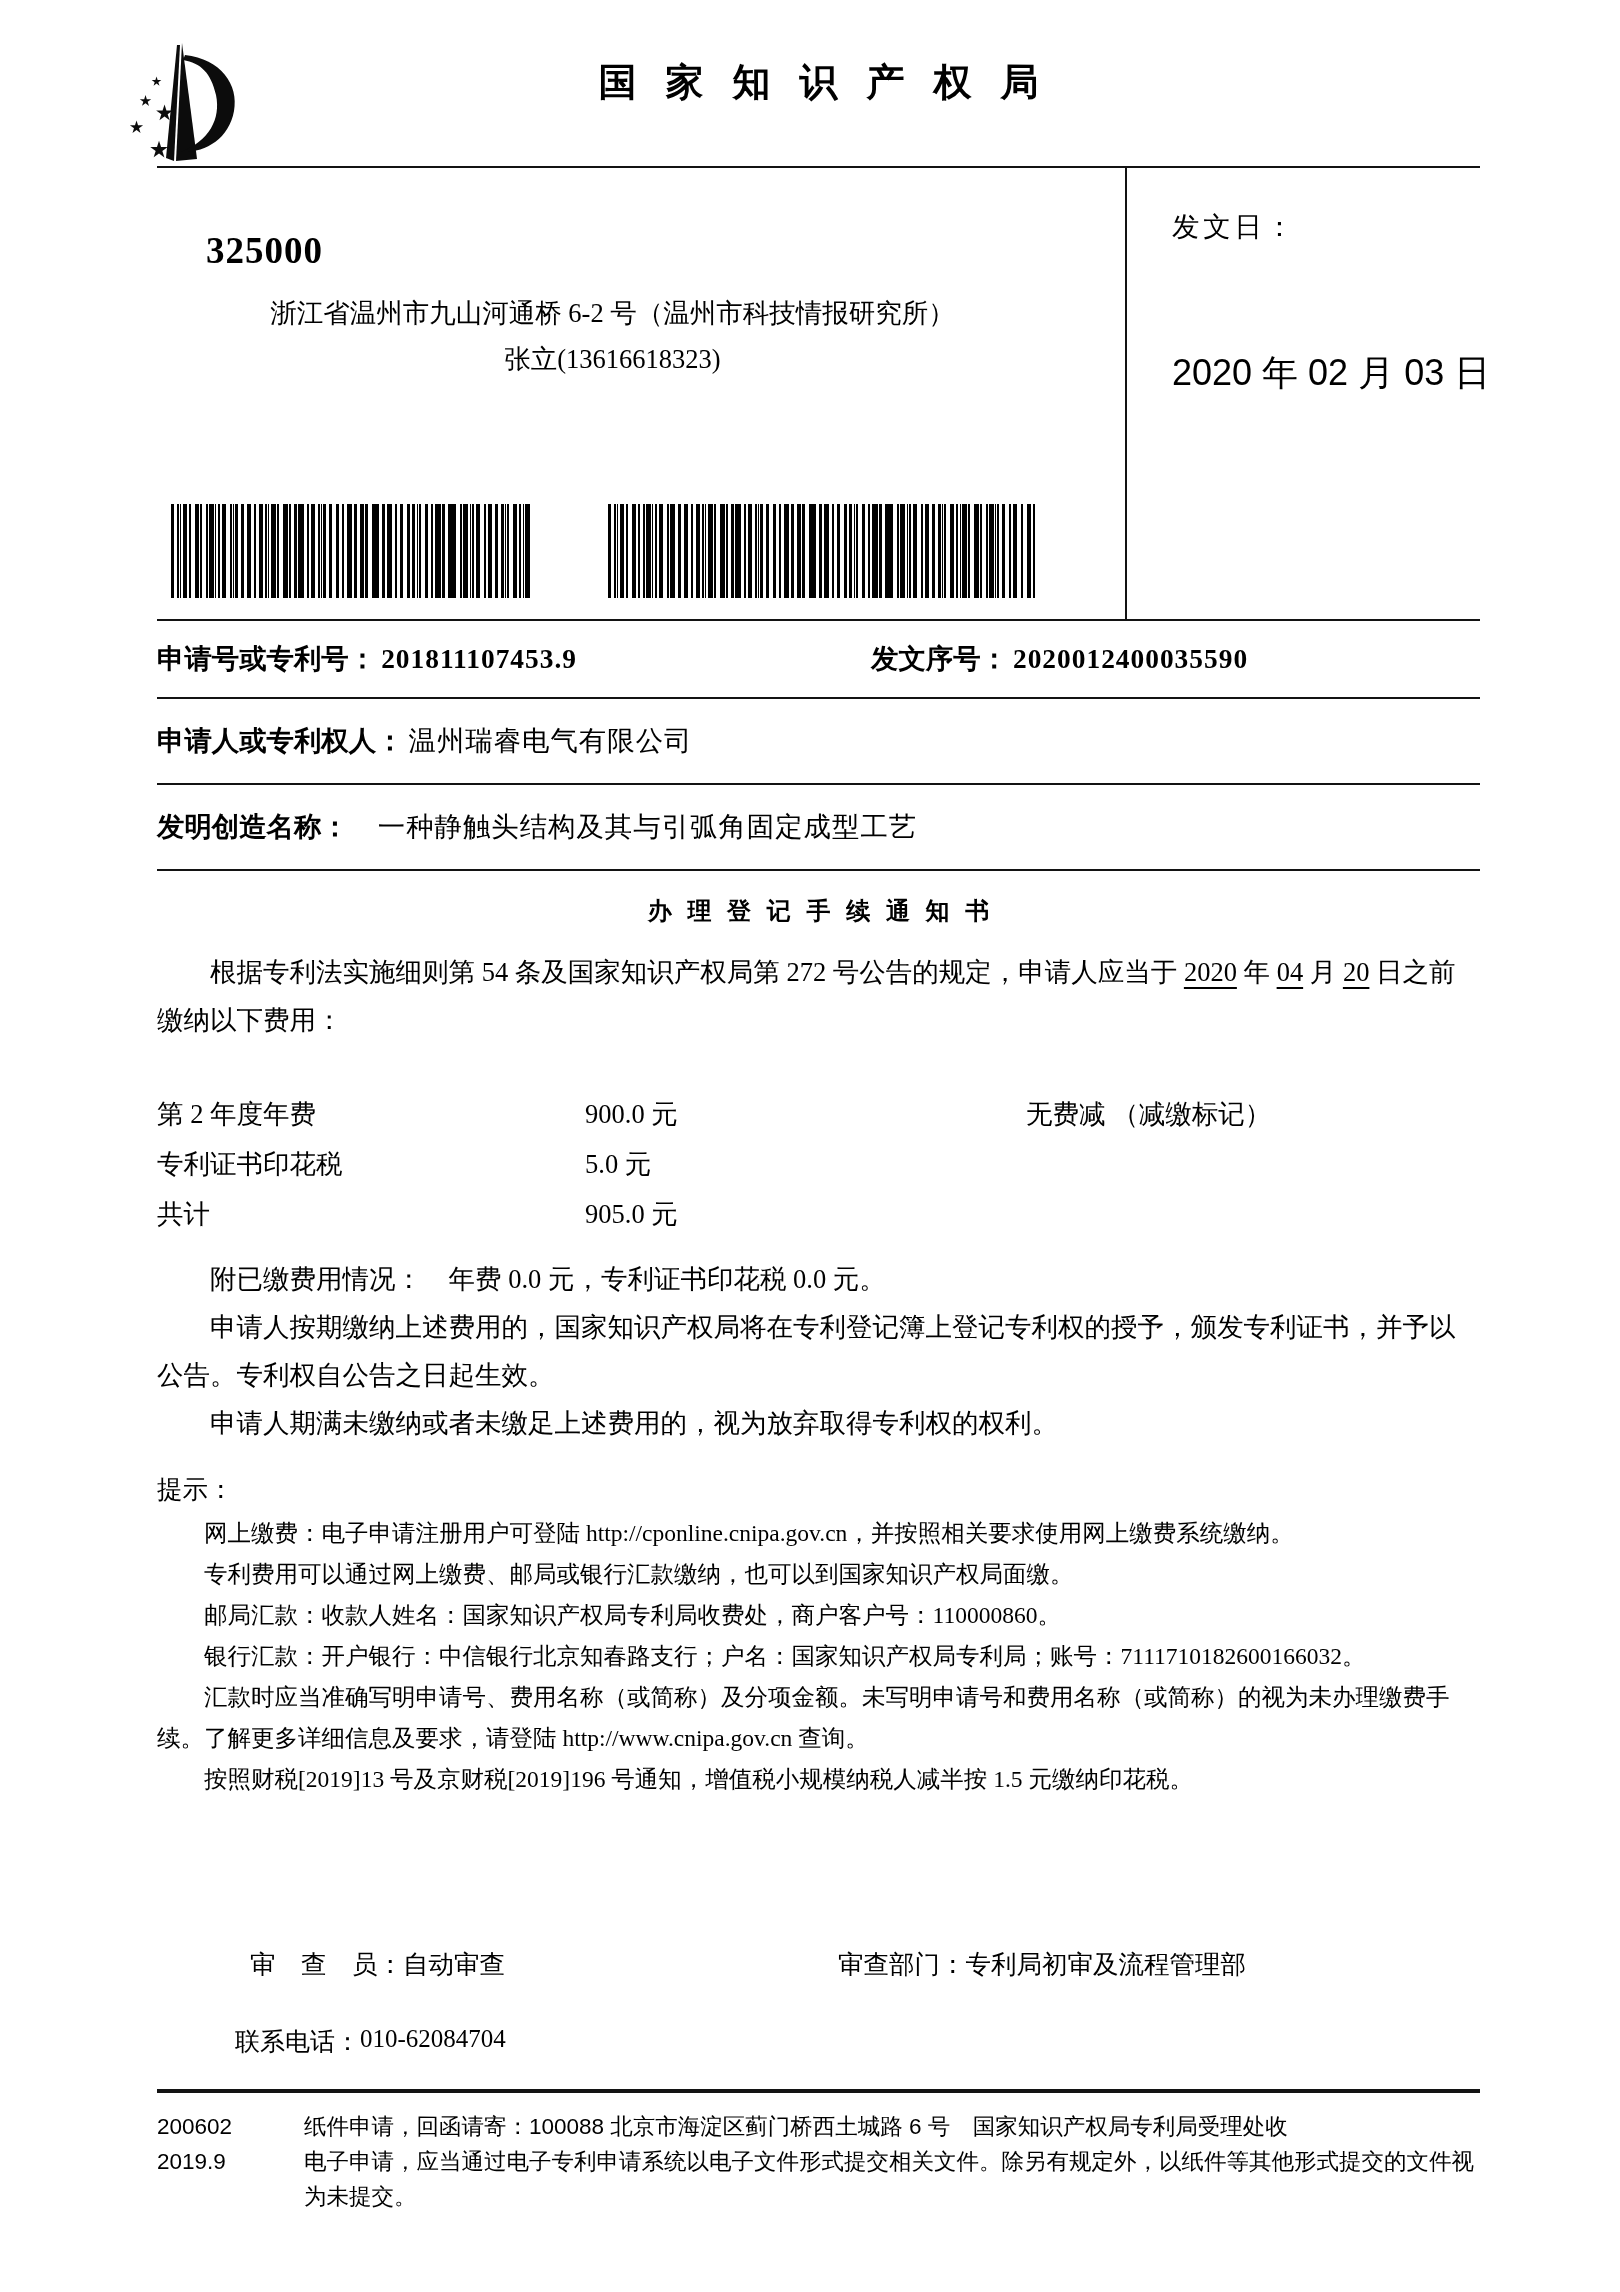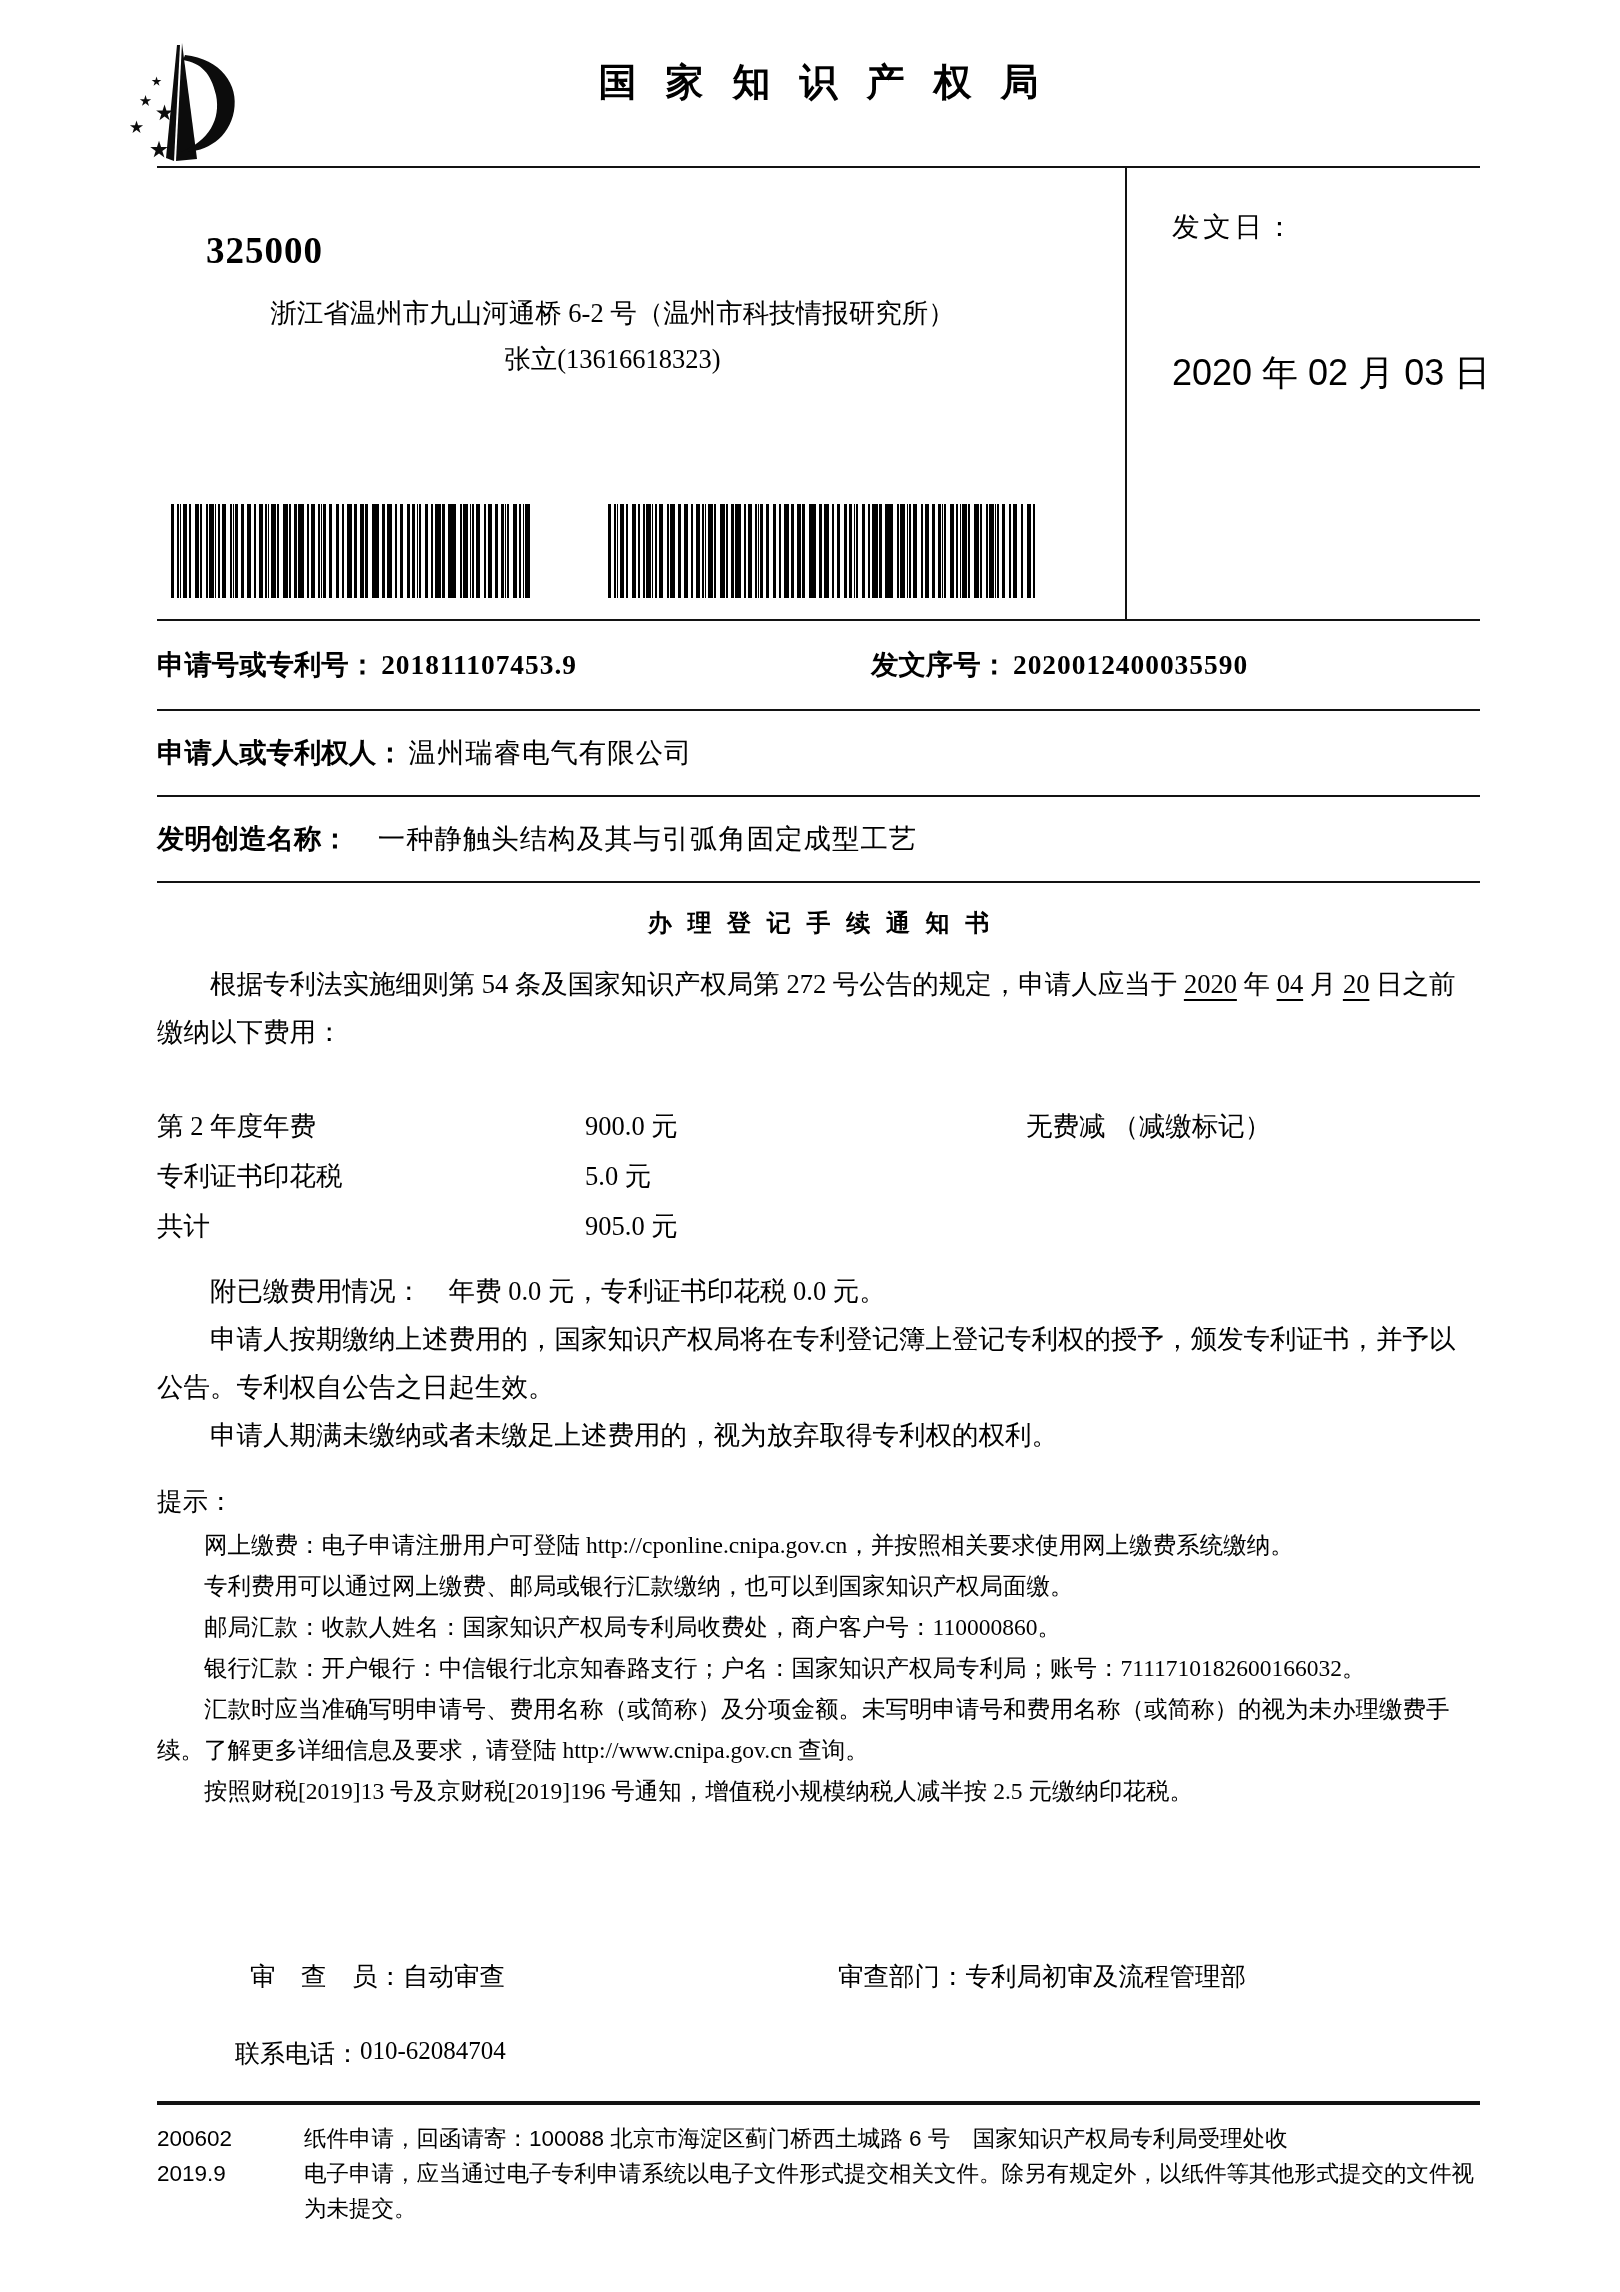--- a/index.html
+++ b/index.html
@@ -37,21 +37,21 @@
   }
   .barcode-1 { width:359px; }
   .barcode-2 { width:429px; margin-left:78px; }
   .date-cell { width:355px; box-sizing:border-box; border-left:2px solid #131313;
                padding:41px 0 0 45px; }
   .date-label { font-size:27.4px; letter-spacing:3.9px; }
   .date-value { margin-top:104px; font-size:36px; white-space:nowrap;
                 font-family:"Liberation Sans","DejaVu Sans",sans-serif; }
 
   
-  .meta-row { display:flex; align-items:center; height:88px; font-size:27.4px; }
+  .meta-row { display:flex; align-items:center; height:76px; font-size:27.4px; }
   .meta-row .pair { display:flex; align-items:baseline; }
   .meta-label { font-weight:bold; white-space:nowrap; }
   .meta-value { font-weight:bold; margin-left:5px; letter-spacing:1px; }
   .meta-value.normal { font-weight:normal; }
   .cell-left { width:714px; }
   .row-tall { height:84px; }
 
   
   .notice-title { margin-top:23.5px; text-align:center; font-size:24px; font-weight:bold;
                   letter-spacing:15.7px; text-indent:15.7px; }
@@ -179,21 +179,21 @@
     <p class="para">申请人按期缴纳上述费用的，国家知识产权局将在专利登记簿上登记专利权的授予，颁发专利证书，并予以公告。专利权自公告之日起生效。</p>
     <p class="para">申请人期满未缴纳或者未缴足上述费用的，视为放弃取得专利权的权利。</p>
 
     <div class="tips-heading">提示：</div>
     <div class="tips">
       <p>网上缴费：电子申请注册用户可登陆 http://cponline.cnipa.gov.cn，并按照相关要求使用网上缴费系统缴纳。</p>
       <p>专利费用可以通过网上缴费、邮局或银行汇款缴纳，也可以到国家知识产权局面缴。</p>
       <p>邮局汇款：收款人姓名：国家知识产权局专利局收费处，商户客户号：110000860。</p>
       <p>银行汇款：开户银行：中信银行北京知春路支行；户名：国家知识产权局专利局；账号：7111710182600166032。</p>
       <p>汇款时应当准确写明申请号、费用名称（或简称）及分项金额。未写明申请号和费用名称（或简称）的视为未办理缴费手续。了解更多详细信息及要求，请登陆 http://www.cnipa.gov.cn 查询。</p>
-      <p>按照财税[2019]13 号及京财税[2019]196 号通知，增值税小规模纳税人减半按 2.5 元缴纳印花税。</p>
+      <p>按照财税[2019]13 号及京财税[2019]196 号通知，增值税小规模纳税人减半按 1.5 元缴纳印花税。</p>
     </div>
 
     <div class="review">
       <div class="pair review-left">
         <span>审　查　员：</span>
         <span>自动审查</span>
       </div>
       <div class="pair">
         <span>审查部门：</span>
         <span>专利局初审及流程管理部</span>

